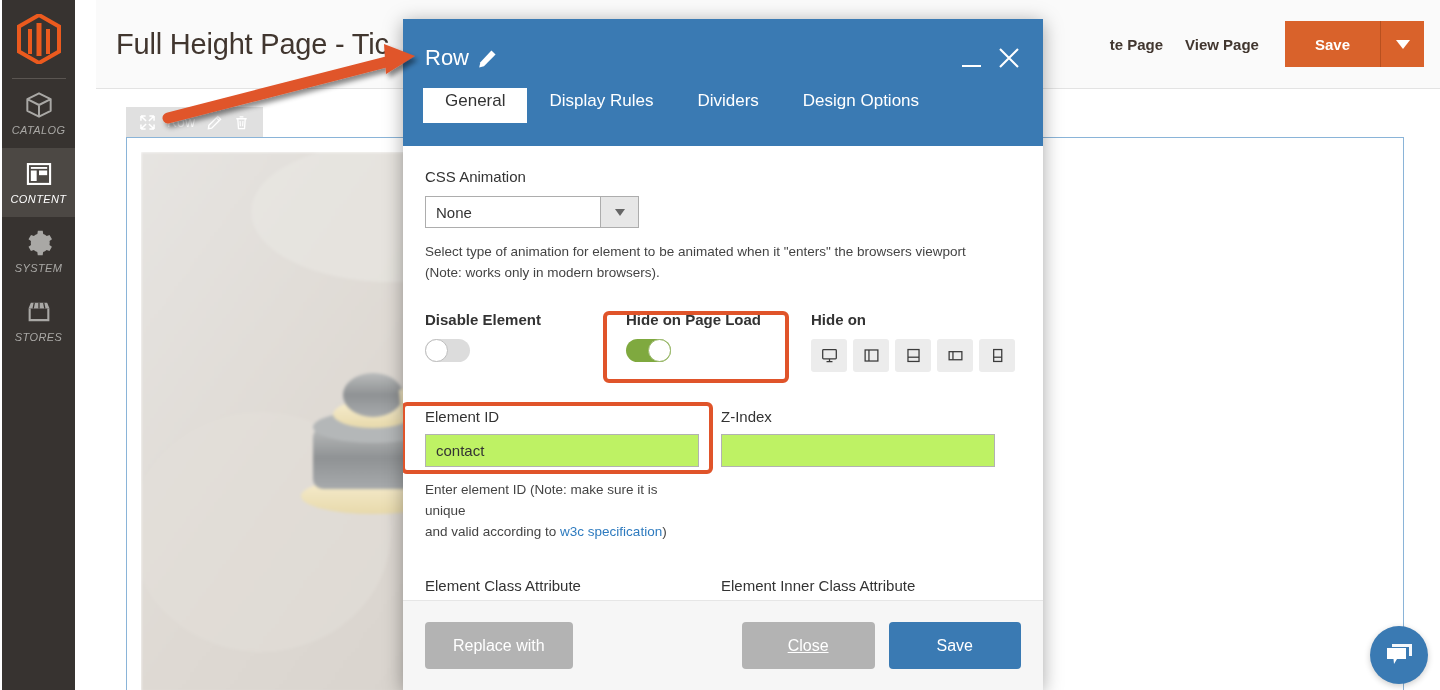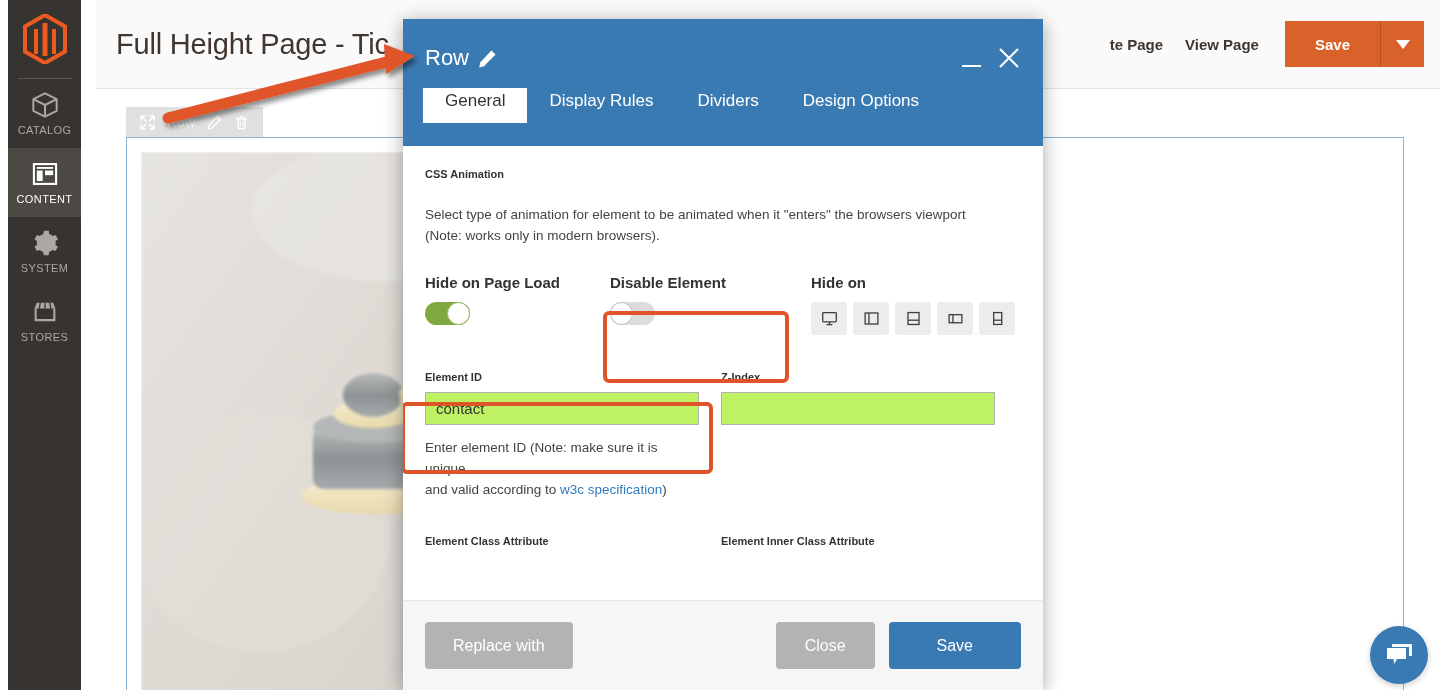--- a/index.html
+++ b/index.html
@@ -5,22 +5,23 @@
   * { box-sizing: border-box; margin: 0; padding: 0; }
   html, body {
     width: 1440px; height: 690px;
     font-family: "Liberation Sans", sans-serif;
     background: #fff; overflow: hidden;
   }
   #root { position: relative; width: 1440px; height: 690px; overflow: hidden; background:#fff; }
 
   
   .sidebar {
-    position: absolute; left: 8px; top: 0; width: 73px; height: 690px;
+    position: absolute; left: 2px; top: 0; width: 73px; height: 690px;
     background: #373330;
+    font-style: italic;
   }
   .logo-wrap {
     height: 78px; display: flex; align-items: center; justify-content: center;
   }
   .logo-sep { width: 54px; height: 1px; background: #5a5551; margin: 0 auto; }
   .nav-item {
     height: 69px; display: flex; flex-direction: column;
     align-items: center; justify-content: center; gap: 5px;
     color: #a9a8a5; cursor: pointer;
   }
@@ -102,21 +103,21 @@
   .tabs { display: flex; align-items: flex-end; padding-left: 20px; margin-top: 17px; }
   .tab {
     font-size: 17px; color: #fff; padding: 3px 22px 12px 22px; cursor: pointer;
   }
   .tab.active { background: #fff; color: #333; font-weight: normal; }
 
   .modal-body {
     flex: 1; background: #fff; padding: 22px 22px 10px 22px;
     overflow: hidden; position: relative;
   }
-  .fld-label { font-size: 11px; font-weight: bold; color: #333; }
+  .fld-label { font-size: 15px; font-weight: normal; color: #333; }
   .anim-row { display: flex; align-items: center; gap: 14px; margin-top: 11px; }
   .select-box {
     width: 214px; height: 32px; border: 1px solid #adadad; background: #fff;
     display: flex; align-items: center; cursor: pointer;
   }
   .select-val { flex: 1; padding-left: 10px; font-size: 15px; color: #333; }
   .select-arrow {
     width: 38px; height: 100%; background: #e7e7e7; border-left: 1px solid #adadad;
     display: flex; align-items: center; justify-content: center;
   }
@@ -340,37 +341,43 @@
         <div class="tab">Display Rules</div>
         <div class="tab">Dividers</div>
         <div class="tab">Design Options</div>
       </div>
     </div>
 
     <div class="modal-body">
 
       <div class="fld-label">CSS Animation</div>
       <div class="anim-row">
+        <div class="select-box">
+          <span class="select-val">None</span>
+          <span class="select-arrow">
+            <span class="sm-caret"></span>
+          </span>
+        </div>
       </div>
       <div class="help-text">
         <div>Select type of animation for element to be animated when it "enters" the browsers viewport</div>
         <div>(Note: works only in modern browsers).</div>
       </div>
 
       <div class="toggles-row">
+        <div class="tgl-group disable">
+          <div class="tgl-title">Disable Element</div>
+          <div class="switch off">
+            <span class="knob"></span>
+          </div>
+        </div>
+
         <div class="tgl-group hidepage">
           <div class="tgl-title">Hide on Page Load</div>
           <div class="switch on">
-            <span class="knob"></span>
-          </div>
-        </div>
-
-        <div class="tgl-group disable">
-          <div class="tgl-title">Disable Element</div>
-          <div class="switch off">
             <span class="knob"></span>
           </div>
         </div>
 
         <div class="tgl-group">
           <div class="tgl-title">Hide on</div>
           <div class="dev-icons">
             <div class="dev-btn">
               <svg width="17" height="17" viewBox="0 0 20 20">
                 <rect x="2" y="3" width="16" height="11" rx="1" fill="none" stroke="#3b3b3b" stroke-width="1.5"></rect>
@@ -431,21 +438,21 @@
         </div>
       </div>
 
       <div class="hl-box" style="left:200px; top:165px; width:186px; height:72px;"></div>
       <div class="hl-box" style="left:-2px; top:256px; width:312px; height:72px;"></div>
     </div>
 
     <div class="modal-foot">
       <button class="btn btn-grey" style="padding:0 28px;">Replace with</button>
       <div class="foot-right">
-        <button class="btn btn-grey" style="padding:0 29px;">Close</button>
+        <button class="btn btn-grey" style="padding:0 46px;text-decoration:underline;">Close</button>
         <button class="btn btn-blue" style="padding:0 48px;">Save</button>
       </div>
     </div>
   </div>
 
   <svg class="arrow-svg" width="1440" height="690">
     <defs>
       <filter id="shd" x="-30%" y="-30%" width="180%" height="180%">
         <feDropShadow dx="3" dy="4" stdDeviation="2.5" flood-color="#000" flood-opacity="0.45"></feDropShadow>
       </filter>

